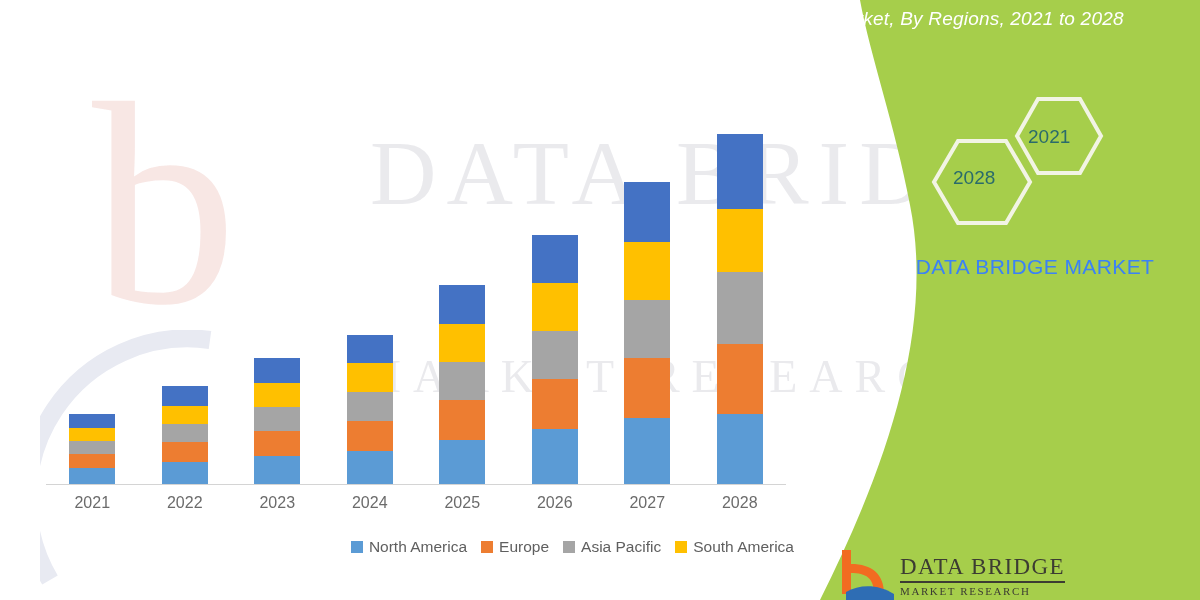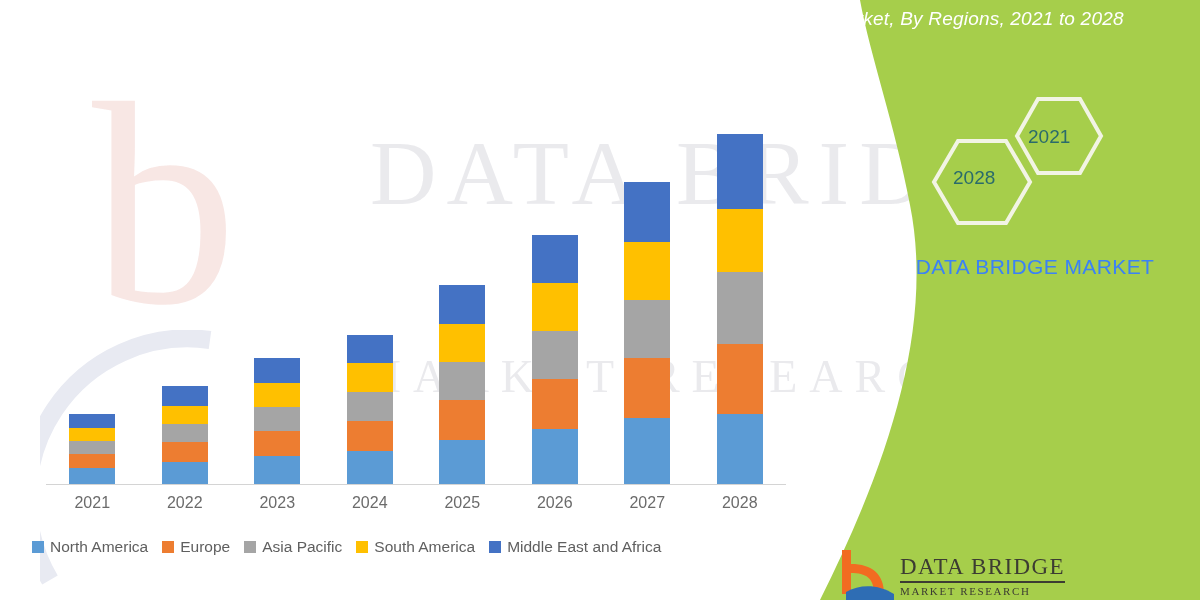--- a/index.html
+++ b/index.html
@@ -216,25 +216,25 @@
   .xlabel {
     width: 90px;
     text-align: center;
     font-size: 16px;
     color: #6b6b6b;
   }
 
   
   .legend {
     position: absolute;
-    left: 32px;
+    left: 44px;
     top: 538px;
     width: 750px;
     display: flex;
-    justify-content: flex-start;
+    justify-content: flex-end;
     align-items: center;
     gap: 14px;
   }
   .legend-item {
     display: flex;
     align-items: center;
     gap: 6px;
     white-space: nowrap;
   }
   .legend-swatch {
@@ -356,24 +356,20 @@
         <span class="legend-label">Europe</span>
       </div>
       <div class="legend-item">
         <span class="legend-swatch" style="background: rgb(165, 165, 165);"></span>
         <span class="legend-label">Asia Pacific</span>
       </div>
       <div class="legend-item">
         <span class="legend-swatch" style="background: rgb(255, 192, 0);"></span>
         <span class="legend-label">South America</span>
       </div>
-      <div class="legend-item">
-        <span class="legend-swatch" style="background: rgb(68, 114, 196);"></span>
-        <span class="legend-label">Middle East and Africa</span>
-      </div>
     </div>
 
   <div class="green-panel">
     <svg width="410" height="600" viewBox="0 0 410 600">
       <path d="M70,0 L410,0 L410,600 L30,600 C95,470 145,330 120,205 C105,125 80,55 70,0 Z" fill="#A6CE4B"></path>
     </svg>
   </div>
 
   <div class="panel-heading">Market, By Regions, 2021 to 2028</div>
 

